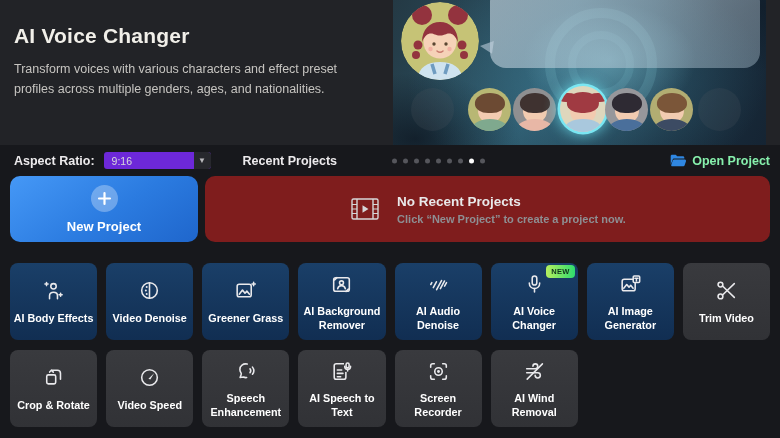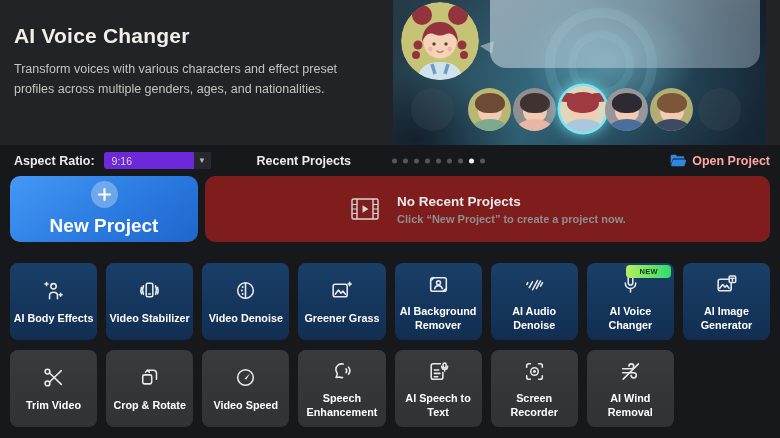--- a/index.html
+++ b/index.html
@@ -42,50 +42,50 @@
   .av.dim{opacity:.22;background:#4c5660;}
 
   
   .toolbar{position:relative;height:31px;display:flex;align-items:center;padding:0 10px;background:#17181c;}
   .tb-label{font-size:12.5px;font-weight:700;color:#eceaec;margin-left:4px;}
   .aspect-select{display:flex;align-items:center;width:107px;height:17px;margin-left:9px;
     background:#6d28d9;border-radius:3px;cursor:pointer;}
   .aspect-value{flex:1;padding-left:8px;font-size:10.5px;color:#d8d8da;}
   .aspect-caret{width:17px;height:100%;background:#27282d;border-radius:0 3px 3px 0;
     display:flex;align-items:center;justify-content:center;font-size:8px;color:#b9b9bc;}
-  .recent-label{font-size:12.5px;font-weight:700;color:#eceaec;margin-left:28px;padding-left:18px;}
+  .recent-label{font-size:12.5px;font-weight:700;color:#eceaec;margin-left:14px;padding-left:18px;}
   .dots{position:absolute;left:392px;top:50%;transform:translateY(-50%);display:flex;gap:6px;}
   .dot{width:5px;height:5px;border-radius:50%;background:#55565c;cursor:pointer;}
   .dot.active{background:#fdfdfd;}
   .open-project{margin-left:auto;display:flex;align-items:center;gap:6px;cursor:pointer;}
-  .open-project span{font-size:12.5px;font-weight:600;color:#fca5a5;}
+  .open-project span{font-size:12.5px;font-weight:600;color:#86efac;}
 
   
   .projects{display:flex;gap:7px;padding:0 10px;height:66px;}
   .new-project{width:188px;border-radius:10px;cursor:pointer;
     background:linear-gradient(145deg,#4598f6 0%,#2b7be0 55%,#1f66cc 100%);
     display:flex;flex-direction:column;align-items:center;justify-content:center;gap:7px;}
-  .new-project .np-label{font-size:19px;font-weight:700;color:#fff;}
+  .new-project .np-label{font-size:13px;font-weight:700;color:#fff;}
   .plus-circle{width:27px;height:27px;border-radius:50%;background:rgba(255,255,255,.30);
     display:flex;align-items:center;justify-content:center;}
   .empty-panel{flex:1;background:#7f1d1d;border-radius:10px;
     display:flex;align-items:center;justify-content:center;gap:16px;}
   .empty-title{font-size:13.5px;font-weight:600;color:#e9e9ea;margin-bottom:4px;}
   .empty-sub{font-size:11px;color:#8e8f93;font-weight:bold;}
 
   
   .grid{display:grid;grid-template-columns:repeat(8,1fr);gap:10px 9px;margin:21px 10px 0;}
   .tile{position:relative;height:77px;border-radius:8px;cursor:pointer;
     display:flex;flex-direction:column;align-items:center;justify-content:center;
     gap:8px;padding:4px 3px;}
   .tile.blue{background:linear-gradient(180deg,#1a3f68 0%,#112e52 100%);}
   .tile.gray{background:linear-gradient(180deg,#393a3e 0%,#313236 100%);}
   .tile-icon{height:26px;display:flex;align-items:center;justify-content:center;}
   .tile-label{font-size:10.8px;font-weight:700;color:#fff;text-align:center;line-height:1.25;}
-  .badge-new{position:absolute;top:2px;right:3px;padding:2px 13px;border-radius:4px;
+  .badge-new{position:absolute;top:2px;right:3px;padding:2px 5px;border-radius:4px;
     background:linear-gradient(90deg,#b6ef5f,#2edc6e);
     font-size:7.5px;font-weight:800;color:#10341c;letter-spacing:.3px;}
 </style>
 </head>
 <body>
 
 <div class="top">
   <div class="hero-text">
     <h1>AI Voice Changer</h1>
     <p>Transform voices with various characters and effect preset profiles across multiple genders, ages, and nationalities.</p>
@@ -209,35 +209,20 @@
             <path d="M18.8 14.6v3M17.3 16.1h3"></path>
           </g>
         </svg>
       </span>
       <div class="tile-label">AI Body Effects</div>
     </div>
     <div class="tile blue">
       <span class="tile-icon">
         <svg width="25" height="25" viewBox="0 0 24 24">
           <g fill="none" stroke="#e9e9ec" stroke-width="1.5" stroke-linecap="round" stroke-linejoin="round">
-            <rect x="8.8" y="5" width="6.4" height="13" rx="1.5"></rect>
-            <path d="M11.2 15.4h1.6"></path>
-            <path d="M6.2 7.5c-1 2.2-1 6 0 8.2"></path>
-            <path d="M4.3 9c-.6 1.6-.6 4.6 0 6.2"></path>
-            <path d="M17.8 7.5c1 2.2 1 6 0 8.2"></path>
-            <path d="M19.7 9c.6 1.6.6 4.6 0 6.2"></path>
-          </g>
-        </svg>
-      </span>
-      <div class="tile-label">Video Stabilizer</div>
-    </div>
-    <div class="tile blue">
-      <span class="tile-icon">
-        <svg width="25" height="25" viewBox="0 0 24 24">
-          <g fill="none" stroke="#e9e9ec" stroke-width="1.5" stroke-linecap="round" stroke-linejoin="round">
             <circle cx="12" cy="12" r="7.5"></circle>
             <path d="M12 4.5v15"></path>
             <circle cx="9.3" cy="8.6" r=".95" fill="#e9e9ec" stroke="none"></circle>
             <circle cx="8.5" cy="12" r=".95" fill="#e9e9ec" stroke="none"></circle>
             <circle cx="9.3" cy="15.4" r=".95" fill="#e9e9ec" stroke="none"></circle>
           </g>
         </svg>
       </span>
       <div class="tile-label">Video Denoise</div>
     </div>

